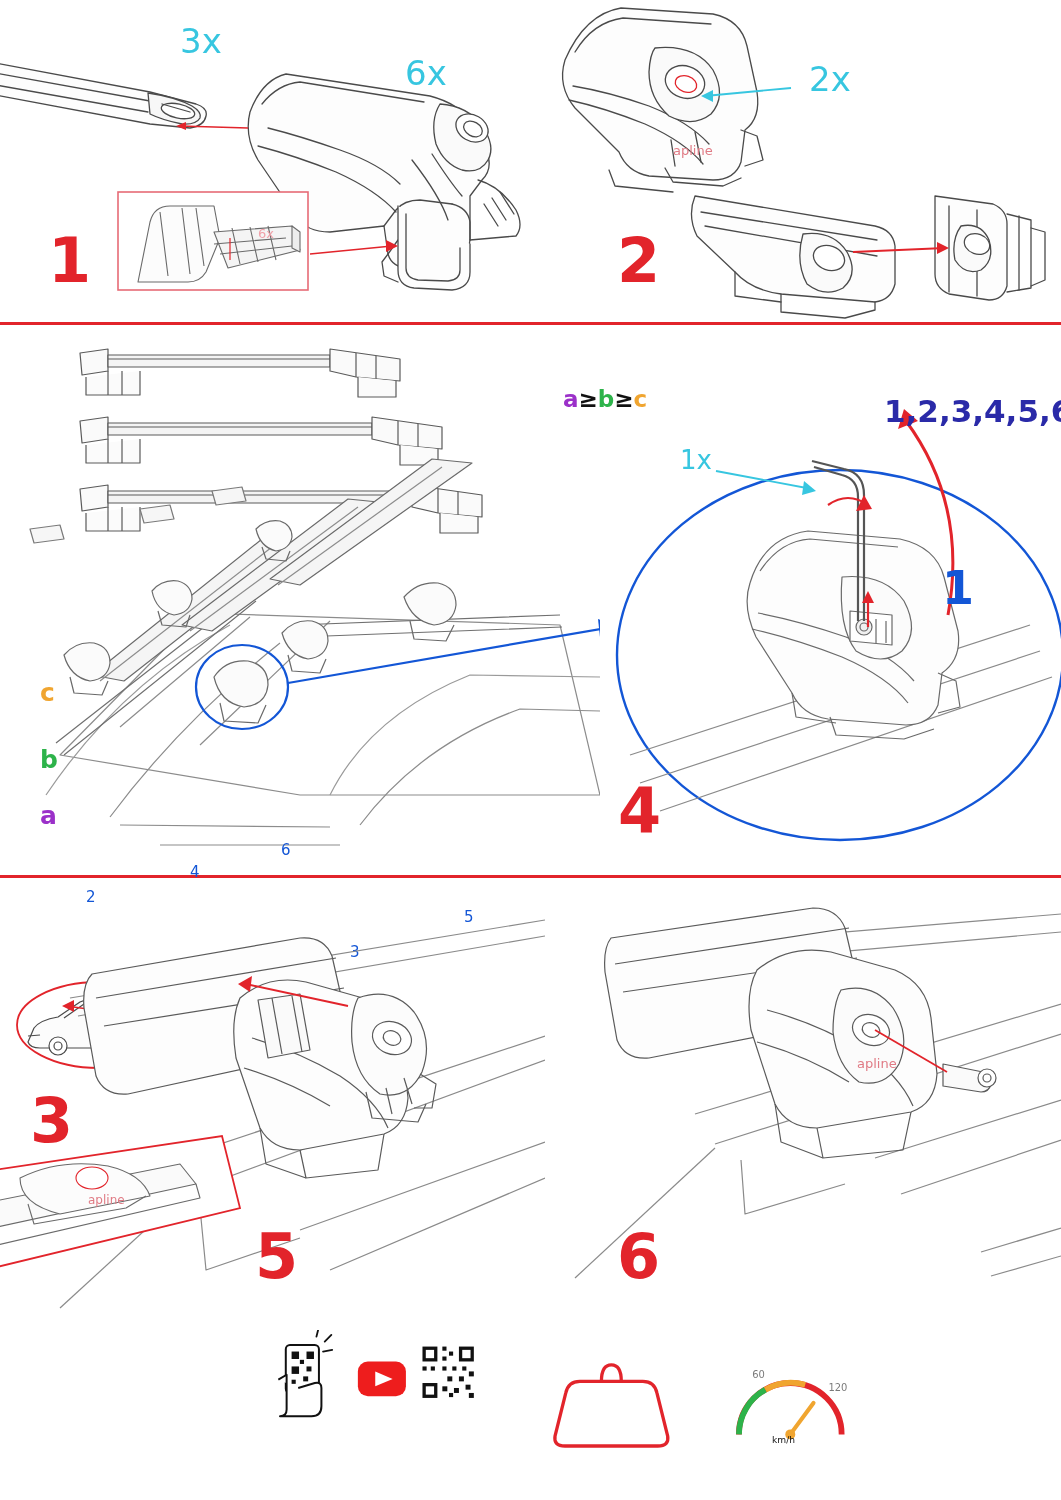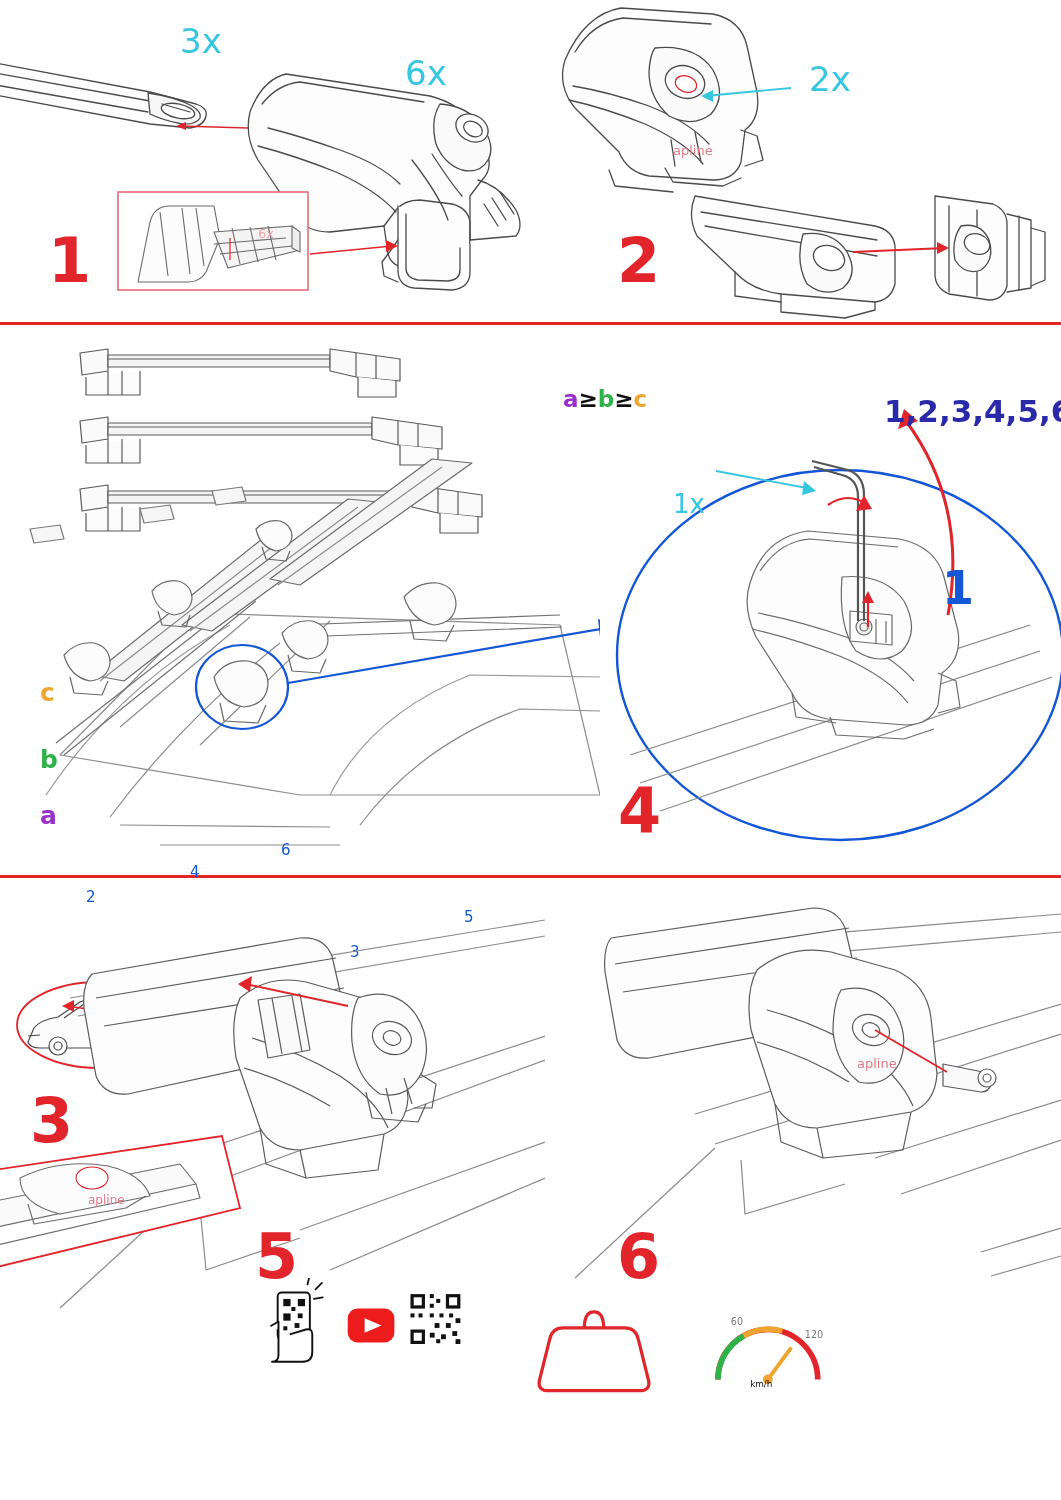--- a/index.html
+++ b/index.html
@@ -85,23 +85,24 @@
     font-size: 15px;
     color: #1356d6;
     line-height: 1;
   }
   .svgwrap { position: absolute; inset: 0; pointer-events: none; }
 
   
   .footer {
     position: absolute;
     left: 0;
-    top: 1278px;
+    top: 1330px;
     width: 854px;
     height: 170px;
+    padding-left: 25px;
   }
   .tick-lbl {
     font-family: "DejaVu Sans", sans-serif;
     font-size: 12px;
     fill: #7a7a7a;
   }
 </style>
 </head>
 <body>
 
@@ -379,21 +380,21 @@
       <g stroke="#e2242b" stroke-width="3" fill="none">
         <path d="M348,290 Q368,180 306,96"></path>
         <path d="M298,104 L304,84 L318,96" fill="#e2242b" stroke="none"></path>
       </g>
 
       <g stroke="#37c6e0" stroke-width="1.8" fill="none">
         <path d="M116,146 L212,164"></path>
         <path d="M204,156 L216,166 L202,170" fill="#37c6e0" stroke="none"></path>
       </g>
     </svg>
-    <div class="qty small" style="left:73px;top:122px;margin-top:44px;">1x</div>
+    <div class="qty small" style="left:80px;top:122px;">1x</div>
     <div class="blue-1" style="left:342px;top:240px;">1</div>
     <div class="step-num" style="left:18px;top:455px;">4</div>
   </div>
 
   <div class="ineq" style="left:563px;top:365px;margin-top:23px;">
     <span style="color:#9b30c9;">a</span><span style="color:#111;">≥</span><span style="color:#2db34a;">b</span><span style="color:#111;">≥</span><span style="color:#f0a530;">c</span>
   </div>
   <div class="order-lbl" style="left:884px;top:396px;">1,2,3,4,5,6</div>
 
   <div class="panel" style="left:0;top:878px;width:545px;height:452px;">

